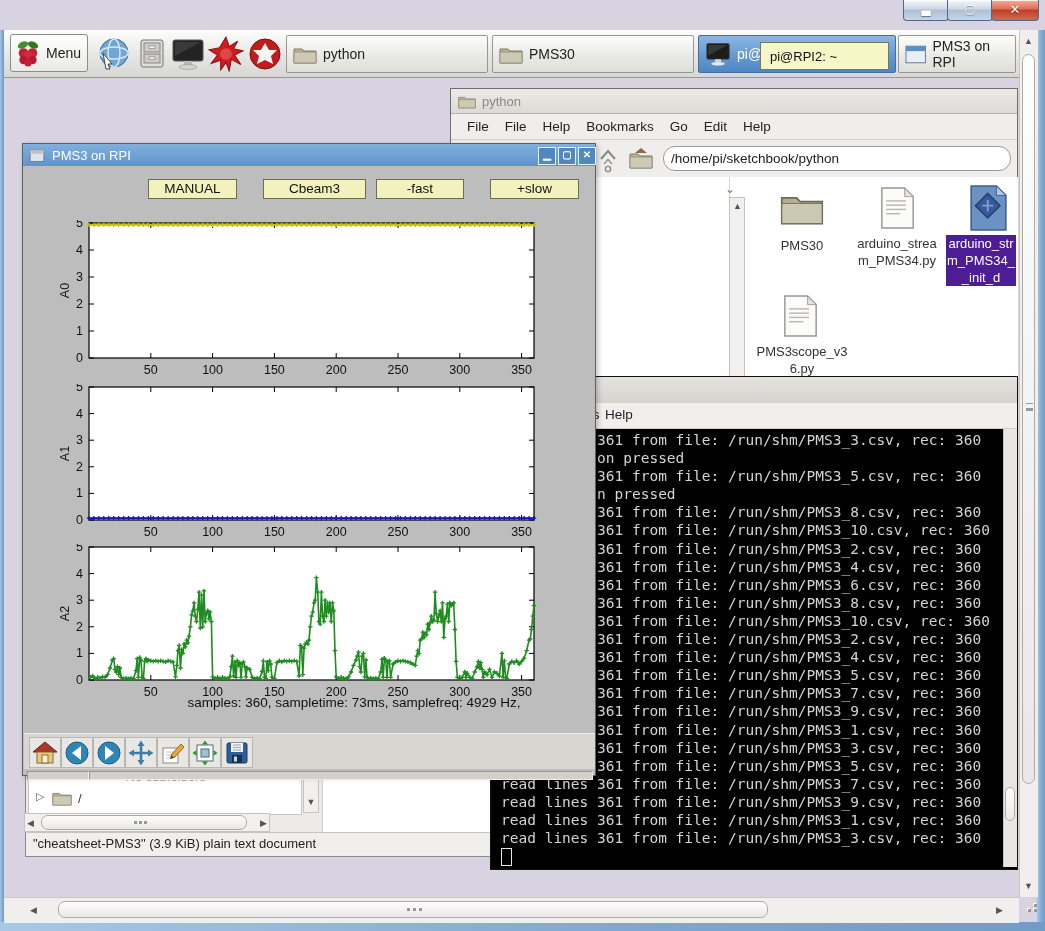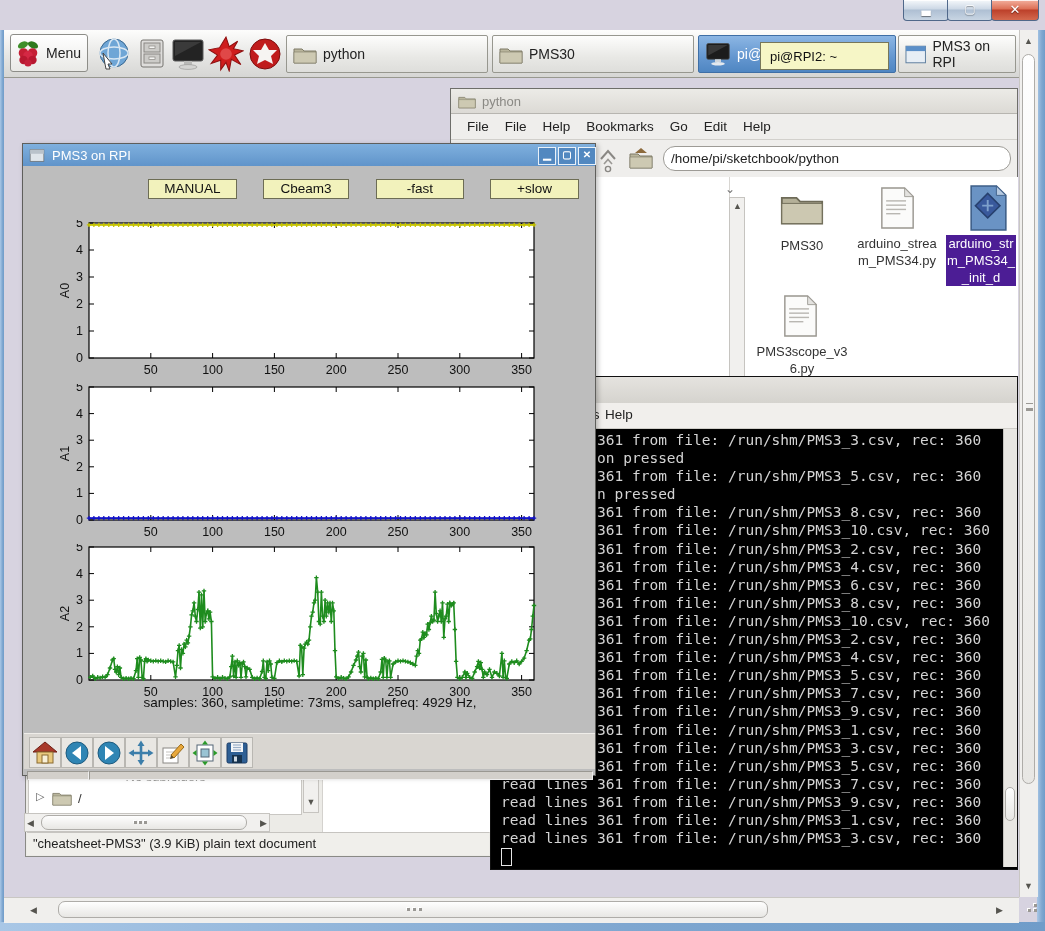--- a/index.html
+++ b/index.html
@@ -67,21 +67,21 @@
   #win-scope{left:22px;top:143px;width:574px;height:633px;border:1px solid #5f5f5c;background:#bdbdbd;z-index:40;
     box-shadow:2px 2px 5px rgba(0,0,0,.25);}
   .scope-titlebar{left:0;top:0;width:100%;height:22px;background:linear-gradient(#7fb0de,#6094ca);
     display:flex;align-items:center;gap:7px;padding-left:6px;box-sizing:border-box;}
   .scope-title{font-size:13px;color:#fff;}
   .tb-btn{top:3px;width:16px;height:16px;background:#5288c0;border:1px solid #e8f0f8;color:#fff;
     font-size:10px;line-height:14px;text-align:center;font-weight:bold;}
   .yellow-btn{top:35px;height:20px;background:#f2f2bc;border:1px solid #6d6d54;font-size:13.5px;color:#111;
     text-align:center;line-height:18px;box-sizing:border-box;font-family:"Liberation Sans",sans-serif;padding:0;}
   .plot-title{left:66px;top:56px;width:445px;text-align:center;font-size:15px;color:#111;}
-  .plot-caption{left:0px;top:551px;width:574px;text-align:center;font-size:13.5px;color:#111;}
+  .plot-caption{left:0px;top:551px;width:574px;text-align:center;font-size:13.5px;color:#111;padding-left:44px;}
   .mpl-toolbar{left:1px;top:589px;width:571px;height:35px;background:#d9d6d1;border-top:1px solid #efede9;}
   .mtb-btn{top:3px;width:30px;height:29px;background:#e9e7e3;border:1px solid #b9b7b2;display:flex;align-items:center;justify-content:center;}
   .status-strip{top:627px;height:7px;background:#d3d0cb;border:1px solid #9a9892;border-right-color:#eee;border-bottom-color:#eee;}
   
   .v-scroll{left:1019px;top:30px;width:18px;height:867px;background:#f0efed;border-left:1px solid #c9c7c3;}
   .h-scroll{left:4px;top:897px;width:1015px;height:25px;background:#f0efed;border-top:1px solid #c9c7c3;}
   .grip-dots{display:grid;grid-template-columns:repeat(3,4px);grid-gap:2px;}
   .grip-dots i{width:3px;height:3px;background:#9a9894;box-shadow:-1px -1px 0 #fff;}
 </style>
 </head>
@@ -338,21 +338,21 @@
         <rect x="1" y="1" width="20" height="17" fill="#dfe5ea" stroke="#6a6a68"></rect>
         <rect x="1" y="1" width="20" height="6" fill="#b9c2ca"></rect>
       </svg>
       <span class="scope-title">PMS3 on RPI</span>
     </div>
     <div class="abs tb-btn" style="left:515px">▁</div>
     <div class="abs tb-btn" style="left:535px">▢</div>
     <div class="abs tb-btn" style="left:555px">✕</div>
 
     <button class="abs yellow-btn" style="left:125px;width:89px">MANUAL</button>
-    <button class="abs yellow-btn" style="left:240px;width:86px">Cbeam3</button>
+    <button class="abs yellow-btn" style="left:240px;width:103px">Cbeam3</button>
     <button class="abs yellow-btn" style="left:353px;width:88px">-fast</button>
     <button class="abs yellow-btn" style="left:467px;width:89px">+slow</button>
 
     <div class="abs" id="plot0" style="left:0;top:76px"><svg width="574" height="160" style="font-family:'Liberation Sans',sans-serif;font-size:12.5px;fill:#111">
   <rect x="66" y="3" width="445" height="135" fill="#fff" stroke="#000" stroke-width="1.2"></rect>
   <path d="M127.8 3v5M127.8 138v-5M189.6 3v5M189.6 138v-5M251.4 3v5M251.4 138v-5M313.2 3v5M313.2 138v-5M375.0 3v5M375.0 138v-5M436.8 3v5M436.8 138v-5M498.6 3v5M498.6 138v-5M66 138.0h5M511 138.0h-5M66 111.0h5M511 111.0h-5M66 84.0h5M511 84.0h-5M66 57.0h5M511 57.0h-5M66 30.0h5M511 30.0h-5M66 3.0h5M511 3.0h-5" stroke="#000" stroke-width="1"></path>
   <text x="127.8" y="154" text-anchor="middle">50</text>
           <text x="189.6" y="154" text-anchor="middle">100</text>
           <text x="251.4" y="154" text-anchor="middle">150</text>
           <text x="313.2" y="154" text-anchor="middle">200</text>

